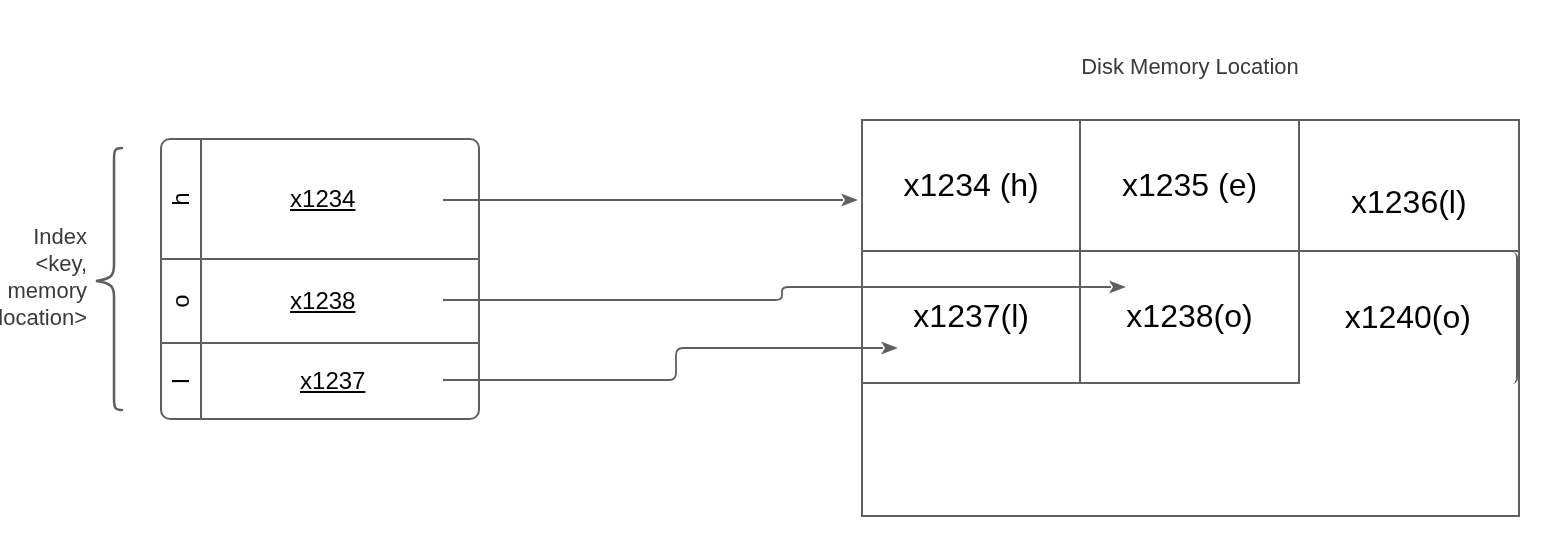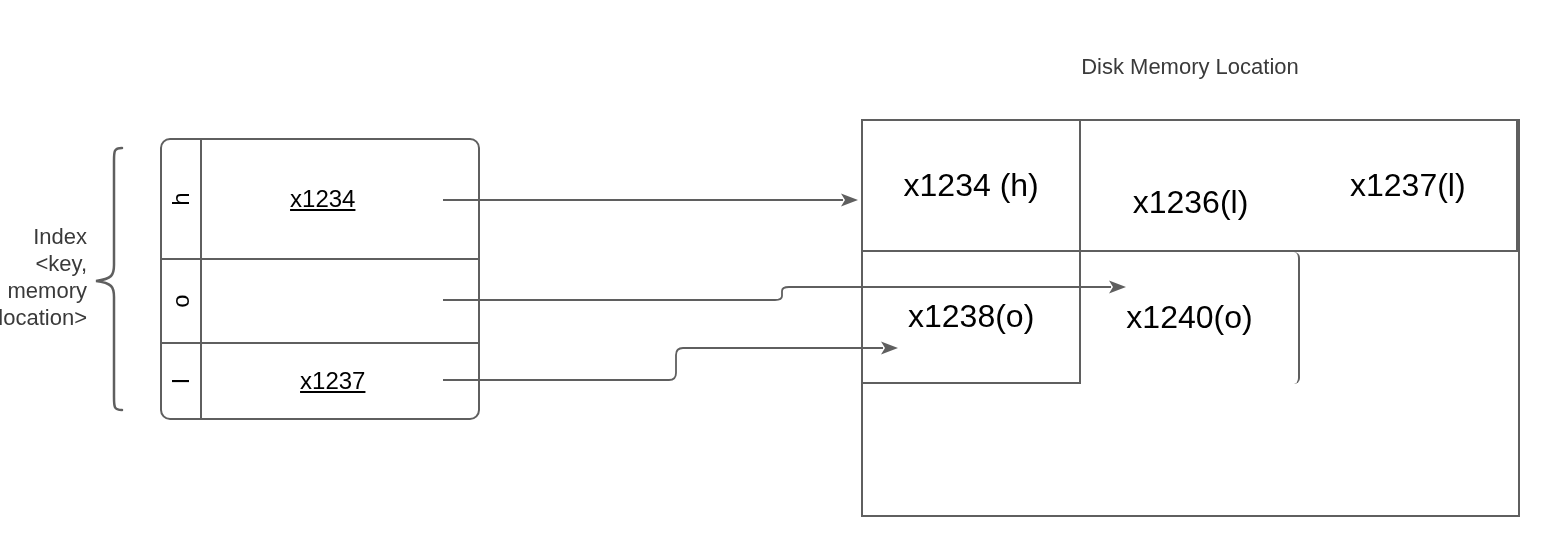--- a/index.html
+++ b/index.html
@@ -139,31 +139,33 @@
     <div class="irow irow-0">
       <div class="ikey">
         <span>h</span>
       </div>
       <div class="ivalue">x1234</div>
     </div>
     <div class="irow irow-1">
       <div class="ikey">
         <span>o</span>
       </div>
+      <div class="ivalue">x1238</div>
     </div>
     <div class="irow irow-2">
       <div class="ikey">
         <span>l</span>
       </div>
       <div class="ivalue">x1237</div>
     </div>
   </div>
 
   <div class="disk-grid">
     <div class="dcell">x1234 (h)</div>
+    <div class="dcell">x1235 (e)</div>
     <div class="dcell last-col">x1236(l)</div>
     <div class="dcell">x1237(l)</div>
     <div class="dcell">x1238(o)</div>
     <div class="dcell last-row">x1240(o)</div>
   </div>
 
   <svg class="overlay-svg" width="1560" height="560" viewBox="0 0 1560 560">
 
     <path d="M122,148 C114,148 114,151 114,161 L114,265 C114,275 112,279 96,281 C112,283 114,287 114,297 L114,397 C114,407 114,410 122,410" fill="none" stroke="#5f5f5f" stroke-width="2.5" stroke-linecap="round"></path>
 

